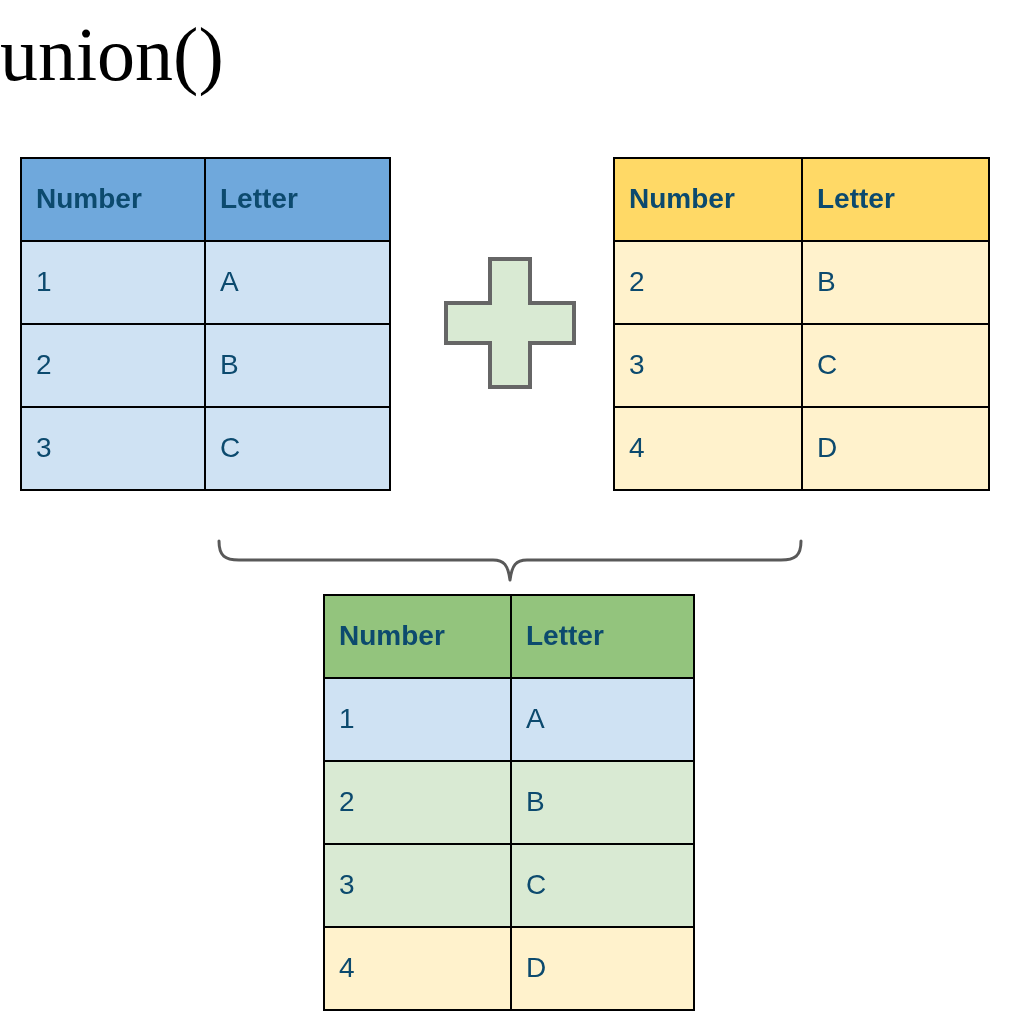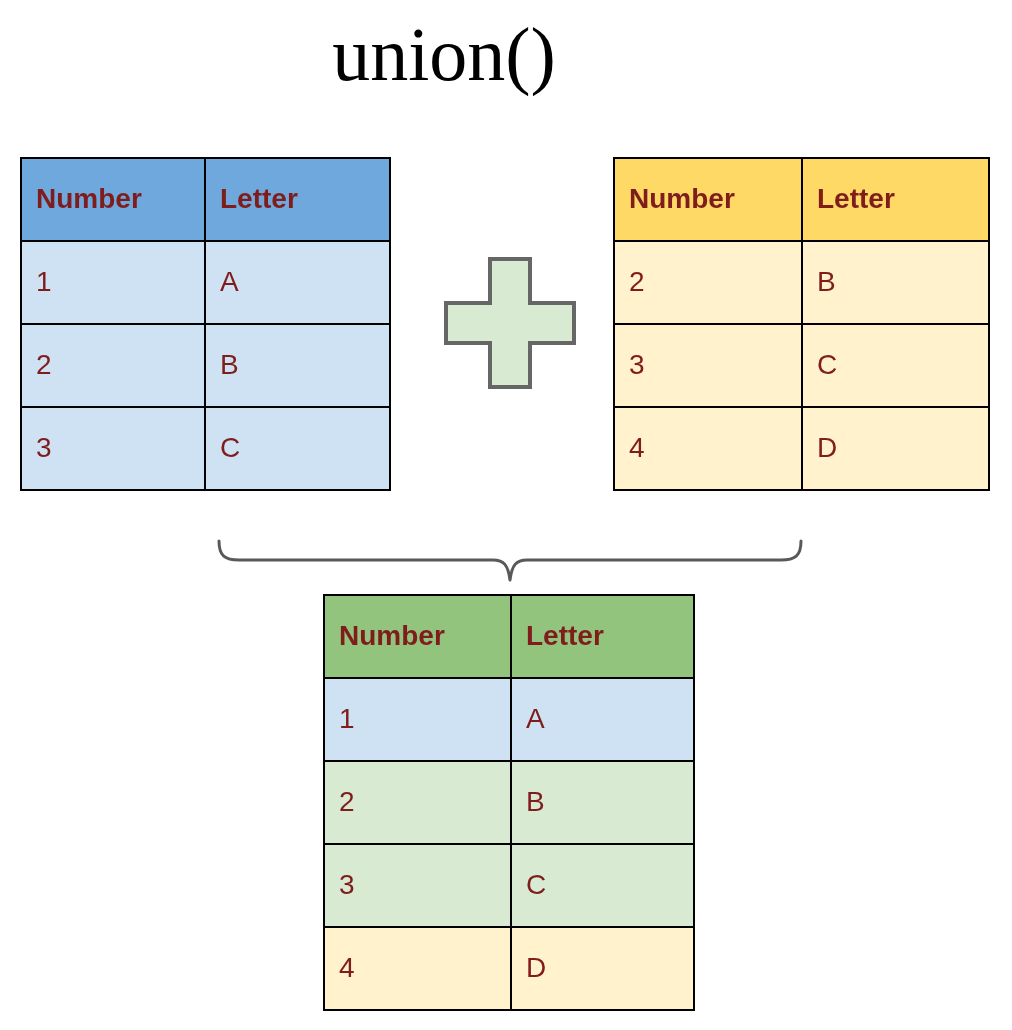--- a/index.html
+++ b/index.html
@@ -16,21 +16,21 @@
     font-family: "Liberation Sans", sans-serif;
     color: #000000;
   }
 
   
   #diagram-title {
     position: absolute;
     left: 0;
     top: 6px;
     width: 888px;
-    text-align: center;
+    text-align: left;
     font-family: "Liberation Serif", serif;
     font-size: 76px;
     line-height: 96px;
     font-weight: 400;
     color: #000000;
     letter-spacing: 0px;
   }
 
   
   .data-table {
@@ -41,21 +41,21 @@
     background: #ffffff;
   }
   .data-table td, .data-table th {
     border: 2px solid #000000;
     padding: 0 14px;
     text-align: left;
     vertical-align: middle;
     font-size: 28px;
     line-height: 1.1;
     font-weight: 400;
-    color: #7f1d1d;
+    color: #0c4a6e;
     box-sizing: border-box;
   }
   .data-table th {
     font-weight: 700;
     font-size: 28px;
   }
 
   
   #table-left {
     left: 20px;

